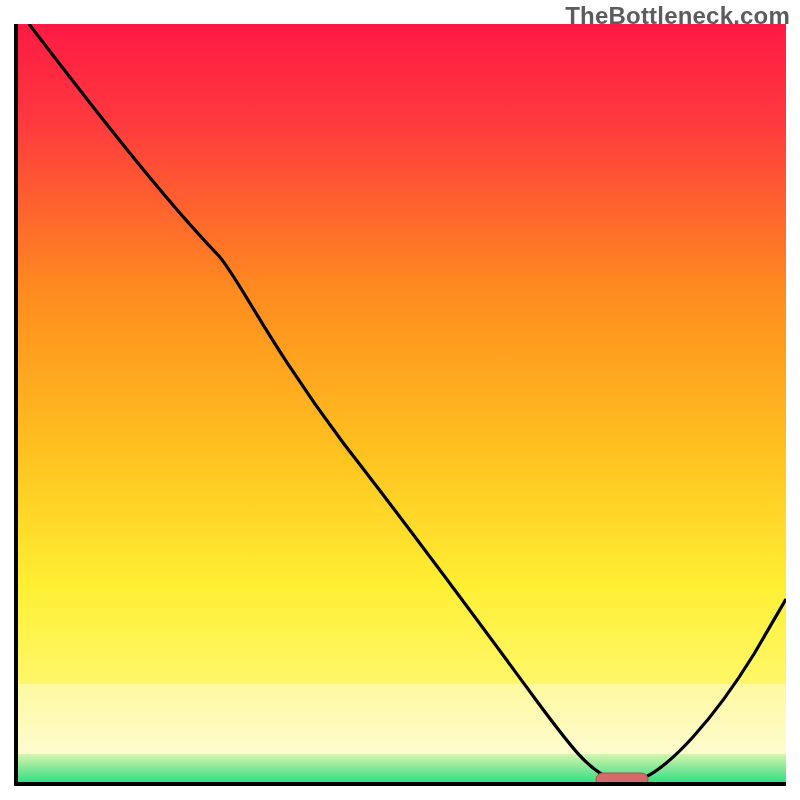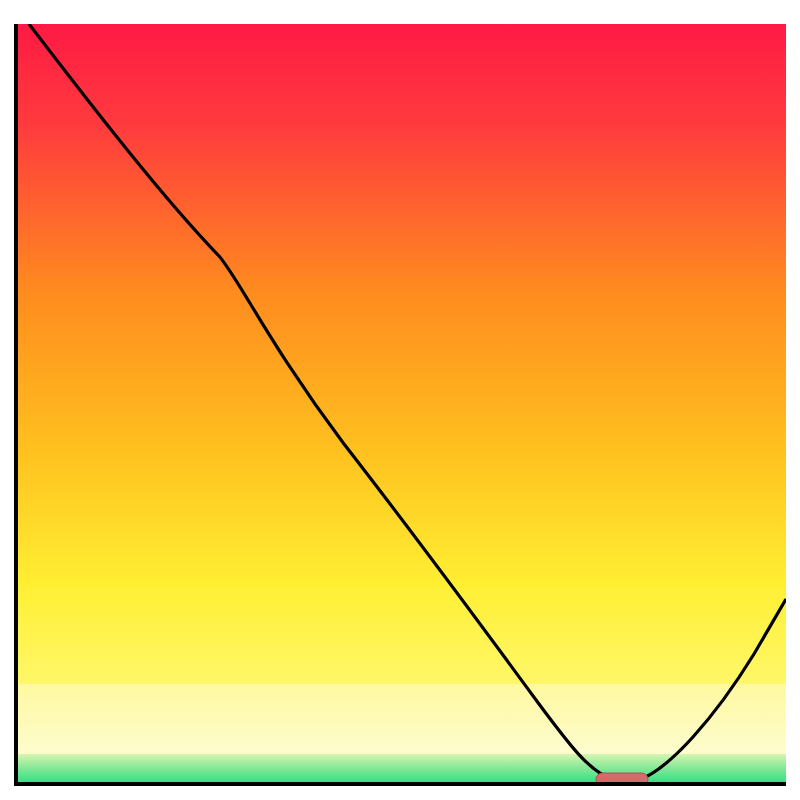--- a/index.html
+++ b/index.html
@@ -51,20 +51,21 @@
   }
   svg {
     display: block;
   }
 </style>
 </head>
 <body>
 
 <div class="chart-wrap">
 
+  <div class="watermark">TheBottleneck.com</div>
 
   <svg class="plot" viewBox="0 0 772 762" preserveAspectRatio="none">
     <defs>
 
       <linearGradient id="gradMain" x1="0" y1="0" x2="0" y2="1">
         <stop offset="0%" stop-color="#ff1a44"></stop>
         <stop offset="15%" stop-color="#ff3a3e"></stop>
         <stop offset="40%" stop-color="#ff8a1f"></stop>
         <stop offset="65%" stop-color="#ffc21f"></stop>
         <stop offset="85%" stop-color="#ffef33"></stop>

